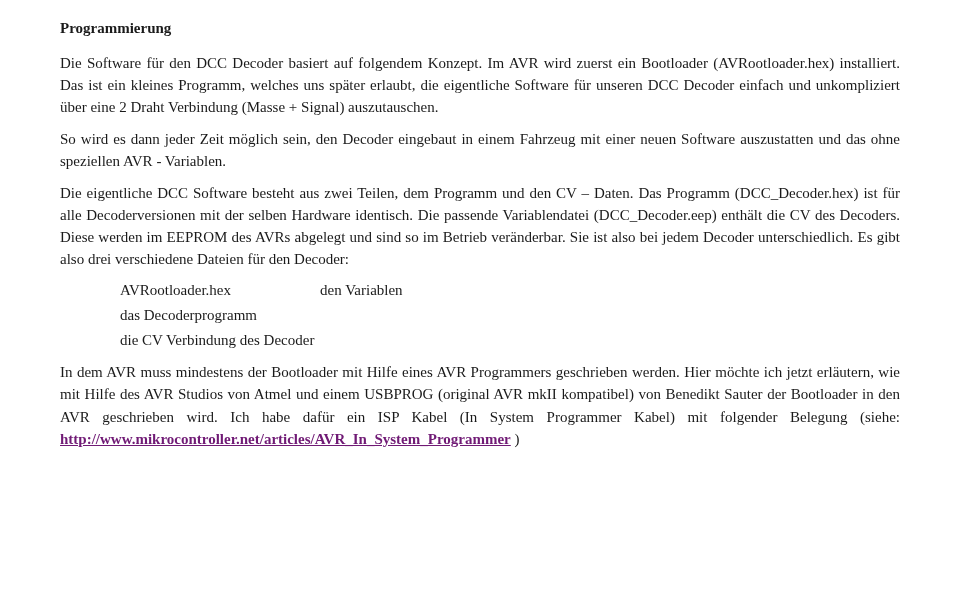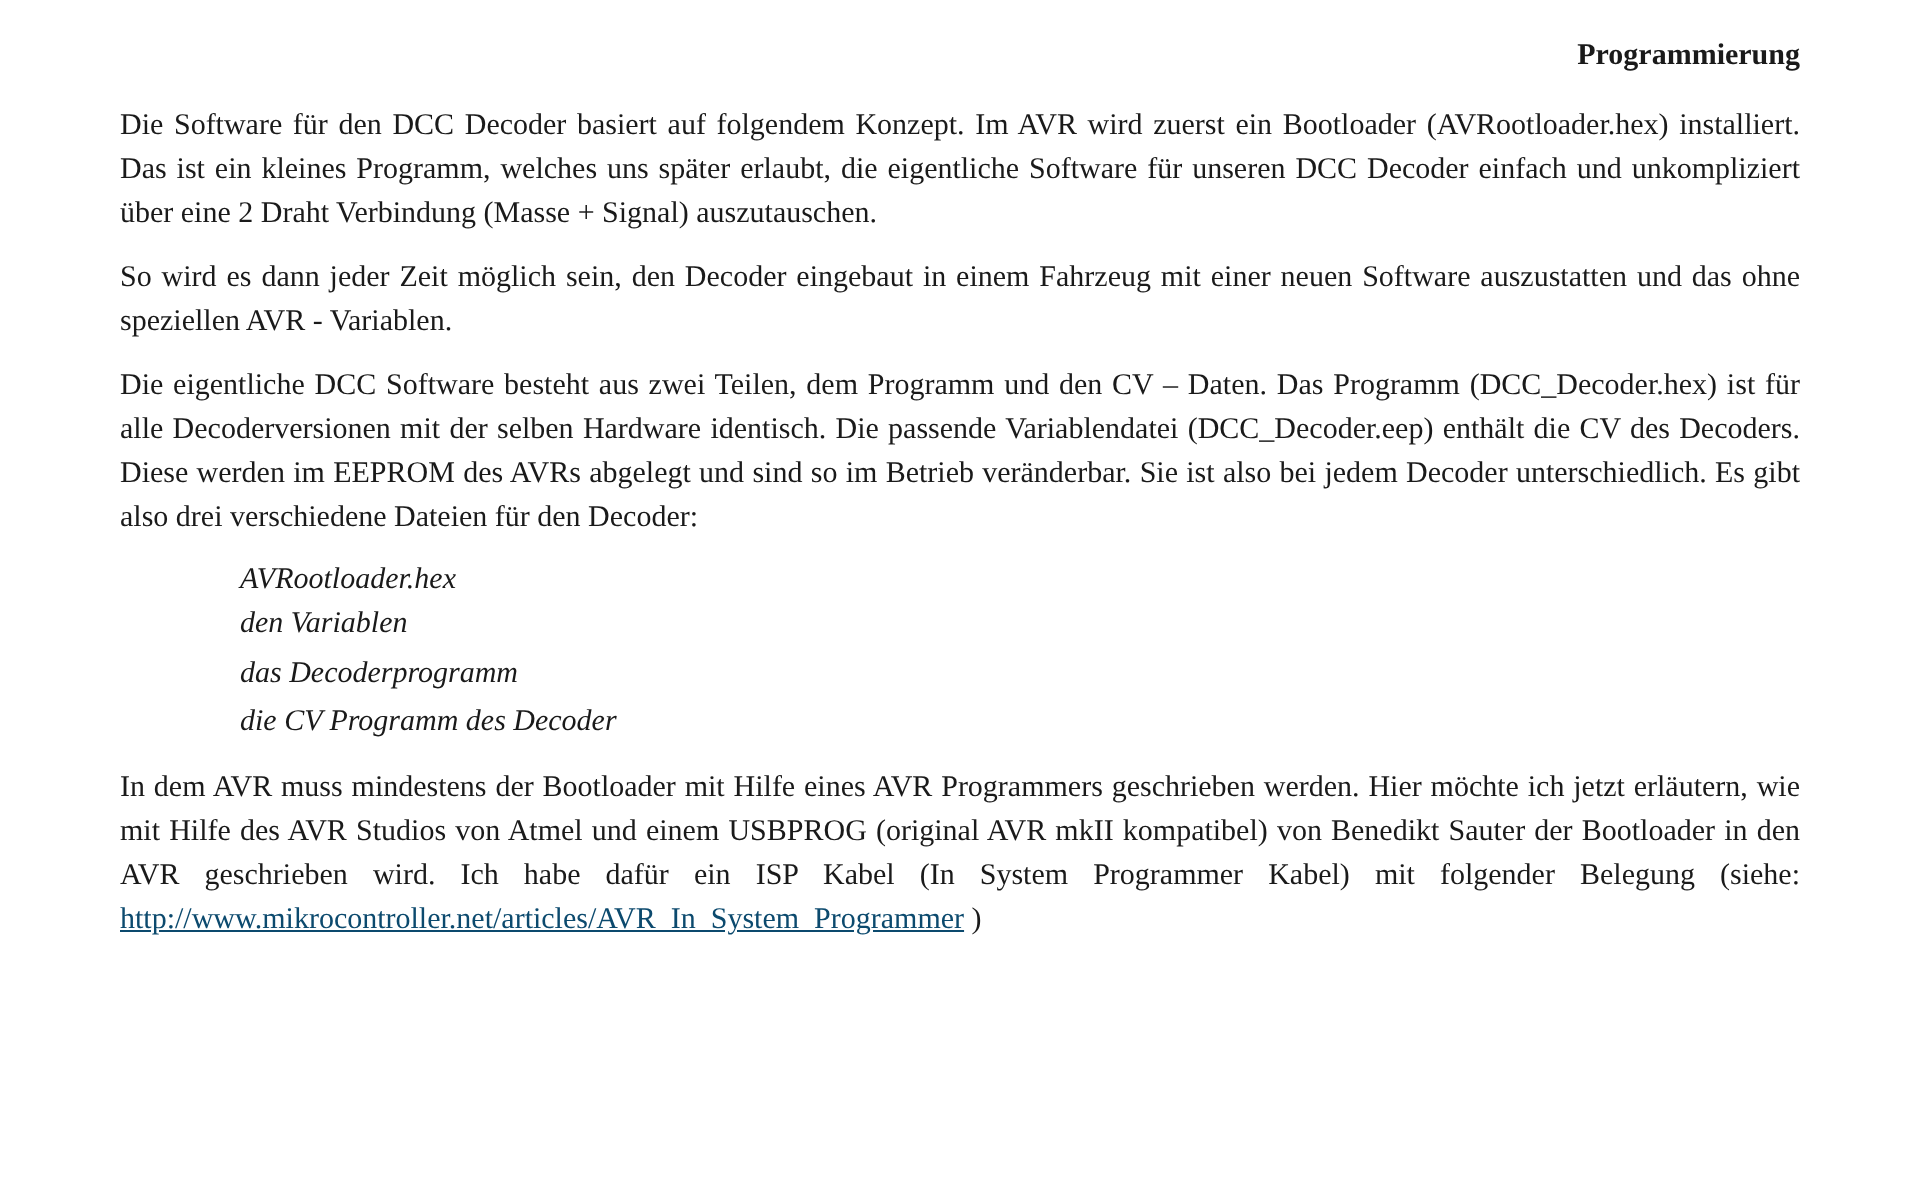--- a/index.html
+++ b/index.html
@@ -20,54 +20,53 @@
     }
 
     .page-content {
       width: 100%;
     }
 
     .section-title {
       font-size: 15px;
       font-weight: bold;
       margin-bottom: 12px;
-      text-align: right;
+      text-align: left;
     }
 
     .paragraph {
       text-align: justify;
       margin-bottom: 10px;
       font-size: 15px;
       line-height: 1.47;
     }
 
     .file-list {
       margin: 10px 0 10px 0;
       padding-left: 60px;
     }
 
     .file-row {
       display: flex;
-      flex-direction: column;
       margin-bottom: 3px;
-      font-style: italic;
     }
 
     .file-name {
       width: 200px;
       font-size: 15px;
     }
 
     .file-desc {
       font-size: 15px;
     }
 
     .link {
-      color: #0c4a6e;
+      color: #701a75;
       text-decoration: underline;
+      font-weight: bold;
     }
   </style>
 </head>
 <body>
 
 <div class="page-content">
 
   <div class="section-title">Programmierung</div>
 
   <p class="paragraph">
@@ -84,21 +83,21 @@
 
   <div class="file-list">
     <div class="file-row">
       <span class="file-name">AVRootloader.hex</span>
       <span class="file-desc">den Variablen</span>
     </div>
     <div class="file-row">
       <span class="file-desc">das Decoderprogramm</span>
     </div>
     <div class="file-row">
-      <span class="file-desc">die CV Programm des Decoder</span>
+      <span class="file-desc">die CV Verbindung des Decoder</span>
     </div>
   </div>
 
   <p class="paragraph">
     In dem AVR muss mindestens der Bootloader mit Hilfe eines AVR Programmers geschrieben werden. Hier möchte ich jetzt erläutern, wie mit Hilfe des AVR Studios von Atmel und einem USBPROG (original AVR mkII kompatibel) von Benedikt Sauter der Bootloader in den AVR geschrieben wird. Ich habe dafür ein ISP Kabel (In System Programmer Kabel) mit folgender Belegung (siehe: <a class="link" href="#">http://www.mikrocontroller.net/articles/AVR_In_System_Programmer</a> )
   </p>
 
 </div>
 
 </body></html>

